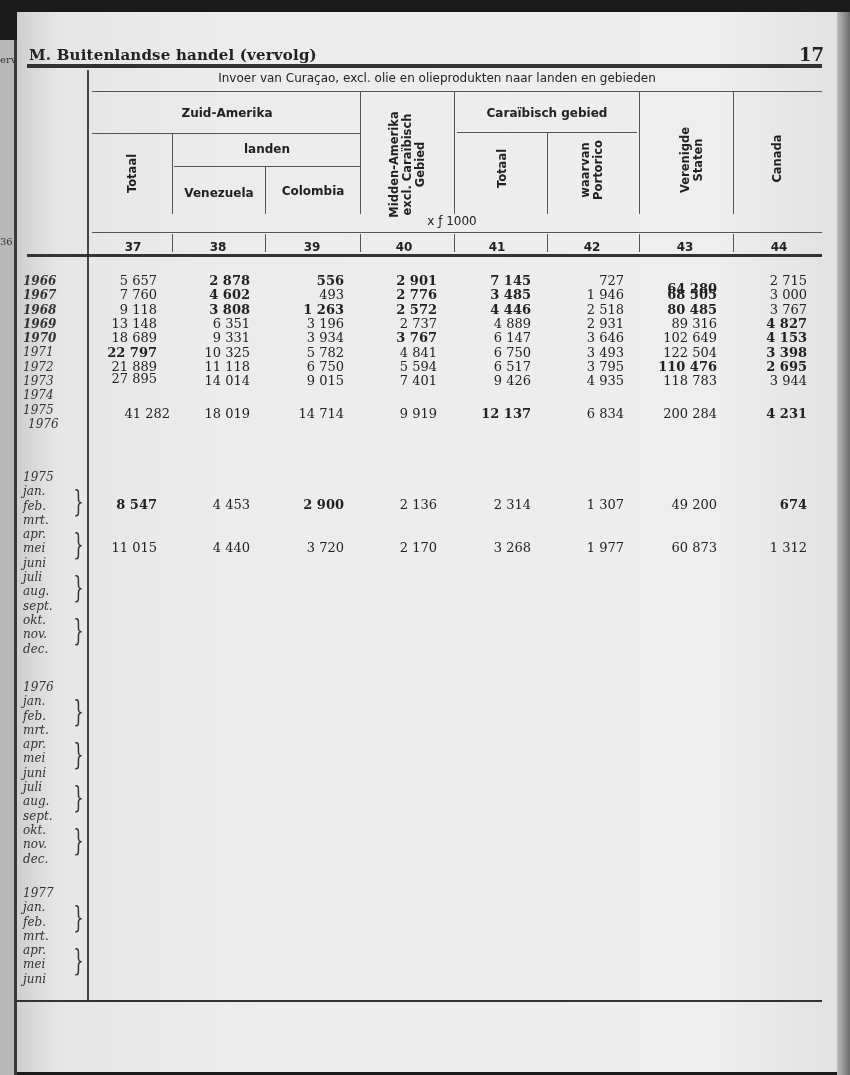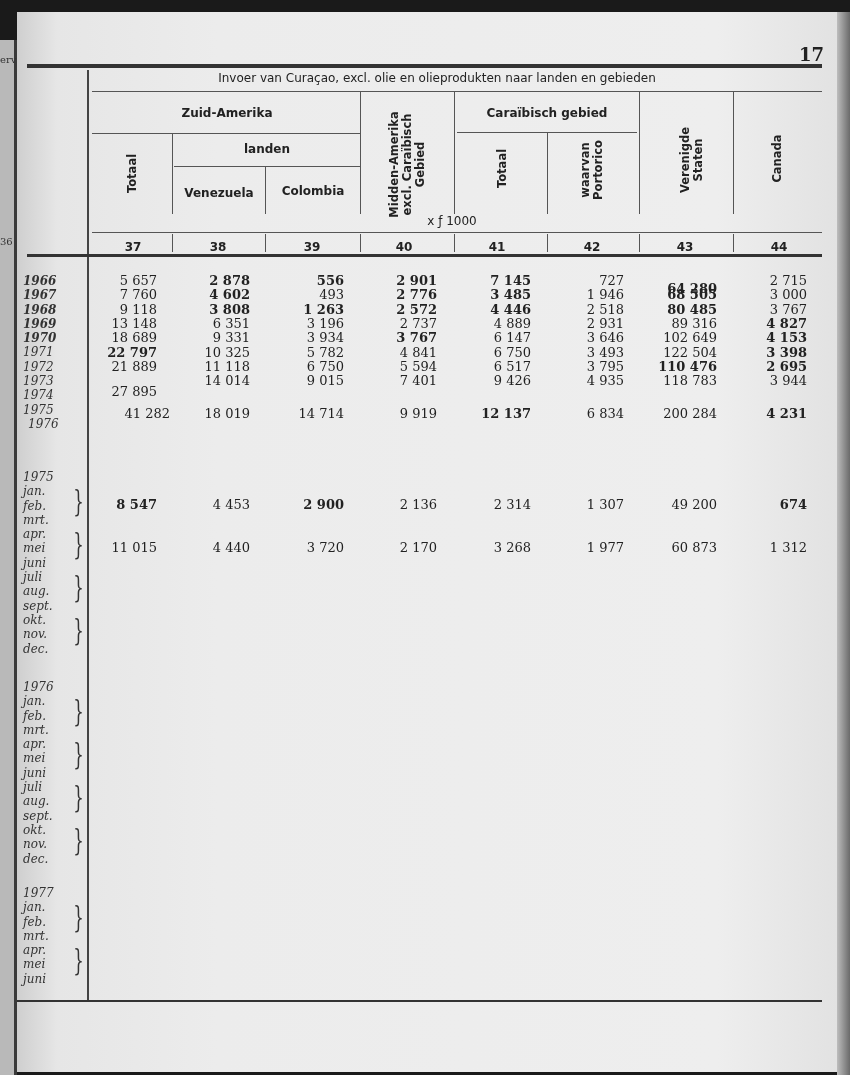--- a/index.html
+++ b/index.html
@@ -27,20 +27,21 @@
 </style>
 </head>
 <body>
 
 <div class="left-page">
   <span class="frag" style="top:14px;">erv</span>
   <span class="frag" style="top:196px;">36</span>
 </div>
 
 <div class="page">
+  <div class="title">M. Buitenlandse handel (vervolg)</div>
   <div class="pageno">17</div>
   <div class="rule-thick" style="top:52px;"></div>
 
   <div class="vthick" style="left:70px; top:58px; height:930px;"></div>
 
   <div class="hdr sans" style="left:190px; top:59px; width:460px;">Invoer van Curaçao, excl. olie en olieprodukten naar landen en gebieden</div>
   <div class="rule-thin" style="left:75px; top:79px; width:730px;"></div>
 
   <div class="hdr sans" style="left:100px; top:94px; width:220px; font-weight:bold;">Zuid-Amerika</div>
   <div class="rule-thin" style="left:75px; top:121px; width:268px;"></div>
@@ -153,21 +154,21 @@
       <div class="cell" style="left: 630px; top: 333.5px;">122 504</div>
       <div class="cell b" style="left: 720px; top: 333.5px;">3 398</div>
       <div class="cell" style="left: 70px; top: 347.8px;">21 889</div>
       <div class="cell" style="left: 163px; top: 347.8px;">11 118</div>
       <div class="cell" style="left: 257px; top: 347.8px;">6 750</div>
       <div class="cell" style="left: 350px; top: 347.8px;">5 594</div>
       <div class="cell" style="left: 444px; top: 347.8px;">6 517</div>
       <div class="cell" style="left: 537px; top: 347.8px;">3 795</div>
       <div class="cell b" style="left: 630px; top: 347.8px;">110 476</div>
       <div class="cell b" style="left: 720px; top: 347.8px;">2 695</div>
-      <div class="cell" style="left: 70px; top: 373px;">27 895</div>
+      <div class="cell" style="left: 70px; top: 360px;">27 895</div>
       <div class="cell" style="left: 163px; top: 362.1px;">14 014</div>
       <div class="cell" style="left: 257px; top: 362.1px;">9 015</div>
       <div class="cell" style="left: 350px; top: 362.1px;">7 401</div>
       <div class="cell" style="left: 444px; top: 362.1px;">9 426</div>
       <div class="cell" style="left: 537px; top: 362.1px;">4 935</div>
       <div class="cell" style="left: 630px; top: 362.1px;">118 783</div>
       <div class="cell" style="left: 720px; top: 362.1px;">3 944</div>
       <div class="cell" style="left: 70px; top: 376.4px;"></div>
       <div class="cell" style="left: 163px; top: 376.4px;"></div>
       <div class="cell" style="left: 257px; top: 376.4px;"></div>

